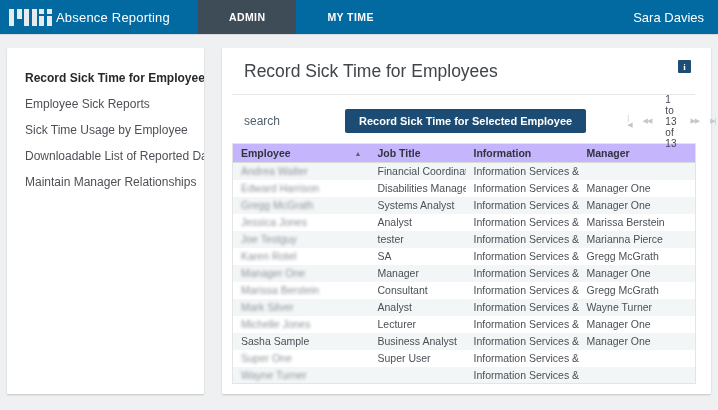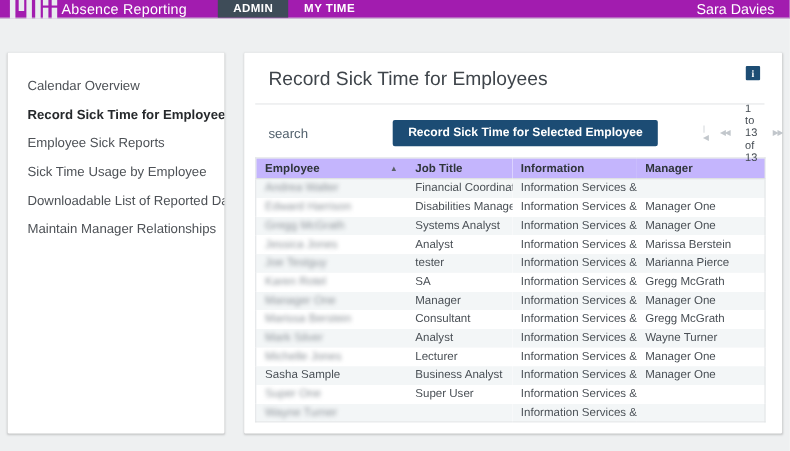--- a/index.html
+++ b/index.html
@@ -5,42 +5,42 @@
   * { margin:0; padding:0; box-sizing:border-box; }
   html,body { width:718px; height:410px; }
   body {
     font-family:"Liberation Sans", sans-serif;
     background:#eef0f1;
     position:relative;
     overflow:hidden;
   }
   
   .topbar {
-    position:absolute; left:0; top:0; width:718px; height:17px;
-    background:#a21caf; display:flex; align-items:stretch;
+    position:absolute; left:0; top:0; width:718px; height:35px;
+    background:#0369a1; display:flex; align-items:stretch;
     border-bottom:1px solid #d7dadd;
   }
   .logo-wrap { display:flex; align-items:center; padding-left:9px; width:48px; }
   .mit-logo { display:flex; align-items:flex-start; height:17px; gap:2.5px; }
   .mit-logo .bar { width:5px; background:#e8ebee; height:17px; }
   .mit-logo .bar.short { height:10px; }
   .mit-logo .col-i { display:flex; flex-direction:column; gap:2px; }
   .mit-logo .col-i .dot { width:5px; height:5px; background:#e8ebee; }
   .mit-logo .col-i .stem { width:5px; height:10px; background:#e8ebee; }
   .mit-logo .col-t { position:relative; width:5px; height:17px; }
   .mit-logo .col-t .cross { position:absolute; left:0; top:0; width:5px; height:5px; background:#e8ebee; }
   .mit-logo .col-t .stem { position:absolute; left:0; top:7px; width:5px; height:10px; background:#e8ebee; }
   .app-title {
     color:#fff; font-size:13px; display:flex; align-items:center;
     padding-left:8px; width:150px; letter-spacing:.2px;
   }
   .tabs { display:flex; align-items:stretch; }
   .tab {
     color:#fff; font-size:10.5px; font-weight:bold; letter-spacing:.4px;
-    display:flex; align-items:center; padding:0 14px; cursor:pointer;
+    display:flex; align-items:center; padding:0 31px; cursor:pointer;
   }
   .tab.active { background:#3e4c58; }
   .user-name {
     margin-left:auto; color:#fff; font-size:13px;
     display:flex; align-items:center; padding-right:14px;
   }
   
   .card {
     position:absolute; background:#fff;
     box-shadow:0 1px 2px rgba(0,0,0,.18);
@@ -59,21 +59,21 @@
   .info-icon {
     position:absolute; right:4px; top:12px; width:13px; height:13px;
     background:#1d4d74; color:#fff; font-size:9px; font-weight:bold;
     font-family:"Liberation Serif", serif;
     display:flex; align-items:center; justify-content:center;
     border-radius:1px; cursor:pointer;
   }
   .controls-row { display:flex; align-items:center; margin-top:14px; padding-left:12px; height:24px;gap:41px; }
   .search-link { font-size:12px; color:#51606c; cursor:pointer; }
   .record-btn {
-    margin-left:36px; background:#1c4c74; color:#fff; border:none;
+    margin-left:24px; background:#1c4c74; color:#fff; border:none;
     font-family:"Liberation Sans", sans-serif;
     font-size:11px; font-weight:bold; padding:6px 14px; border-radius:2px;
     cursor:pointer; white-space:nowrap;
   }
   .pagination { margin-left:auto; display:flex; align-items:center; gap:11px; }
   .pg-icon { font-size:7px; color:#c2c7cc; letter-spacing:-1px; cursor:pointer; }
   .pg-text { font-size:10px; color:#434a51; margin:3px 3px; }
   
   table.emp-table {
     width:463px; margin-top:10px; border-collapse:collapse;
@@ -120,21 +120,20 @@
   <div class="tabs">
     <div class="tab active">ADMIN</div>
     <div class="tab">MY TIME</div>
   </div>
   <div class="user-name">Sara Davies</div>
 </div>
 
 <div class="card sidebar">
 
   <div id="sidebar-items">
-      <div class="nav-item">Calendar Overview</div>
       <div class="nav-item active">Record Sick Time for Employees</div>
       <div class="nav-item">Employee Sick Reports</div>
       <div class="nav-item">Sick Time Usage by Employee</div>
       <div class="nav-item">Downloadable List of Reported Days</div>
       <div class="nav-item">Maintain Manager Relationships</div>
     </div>
 </div>
 
 <div class="card main">
   <div class="title-row">

